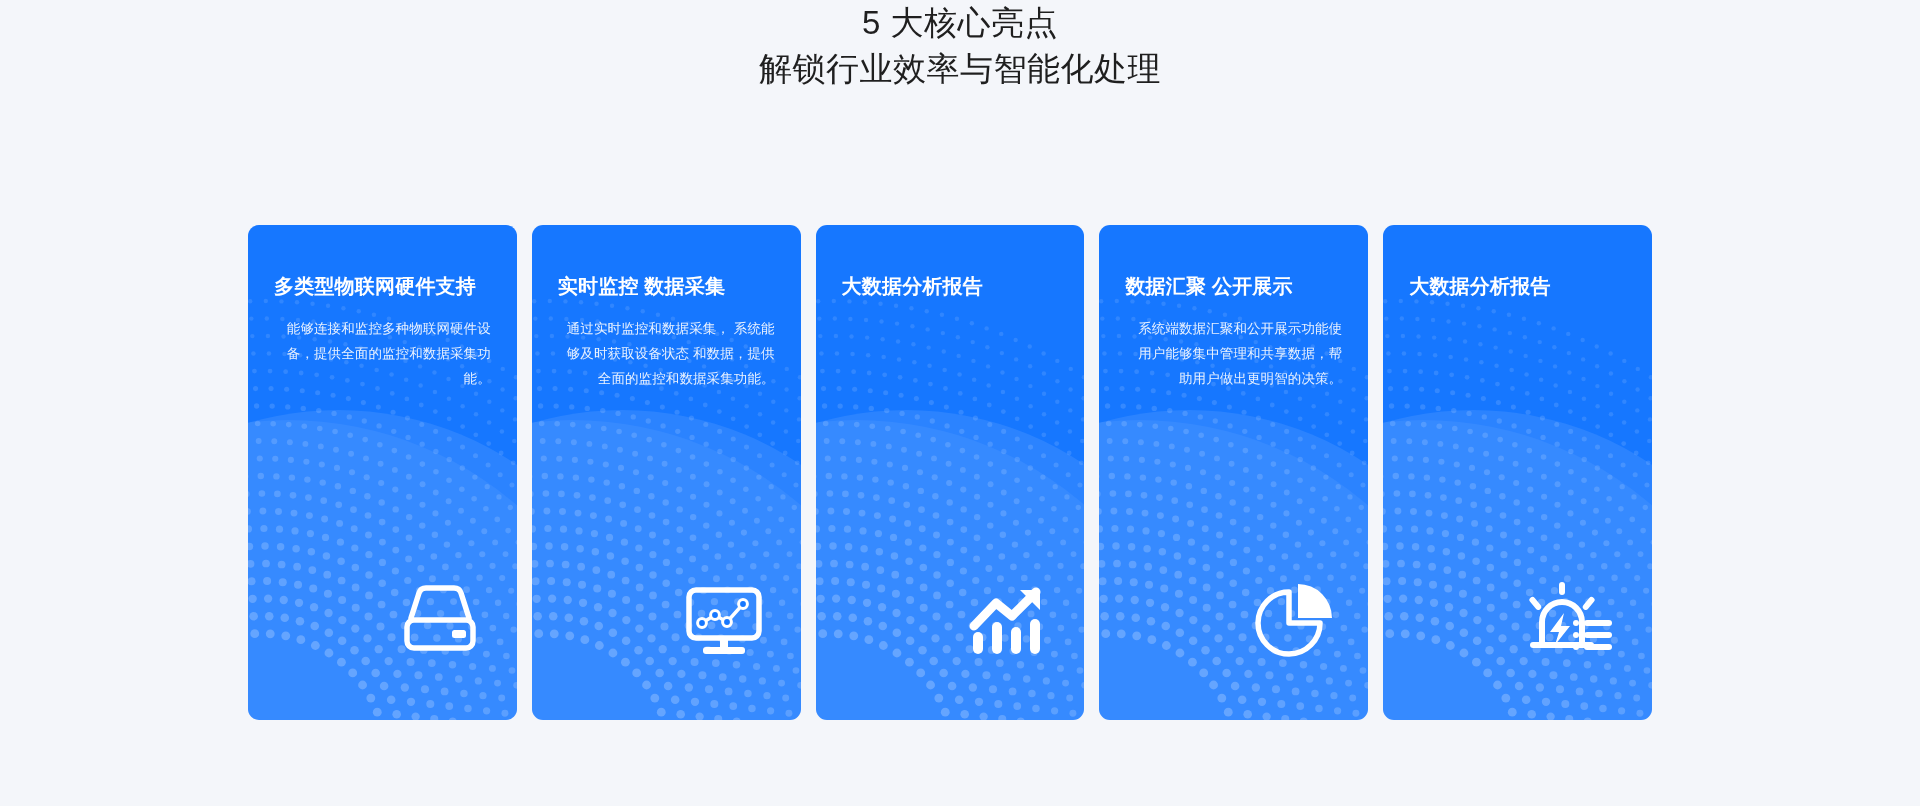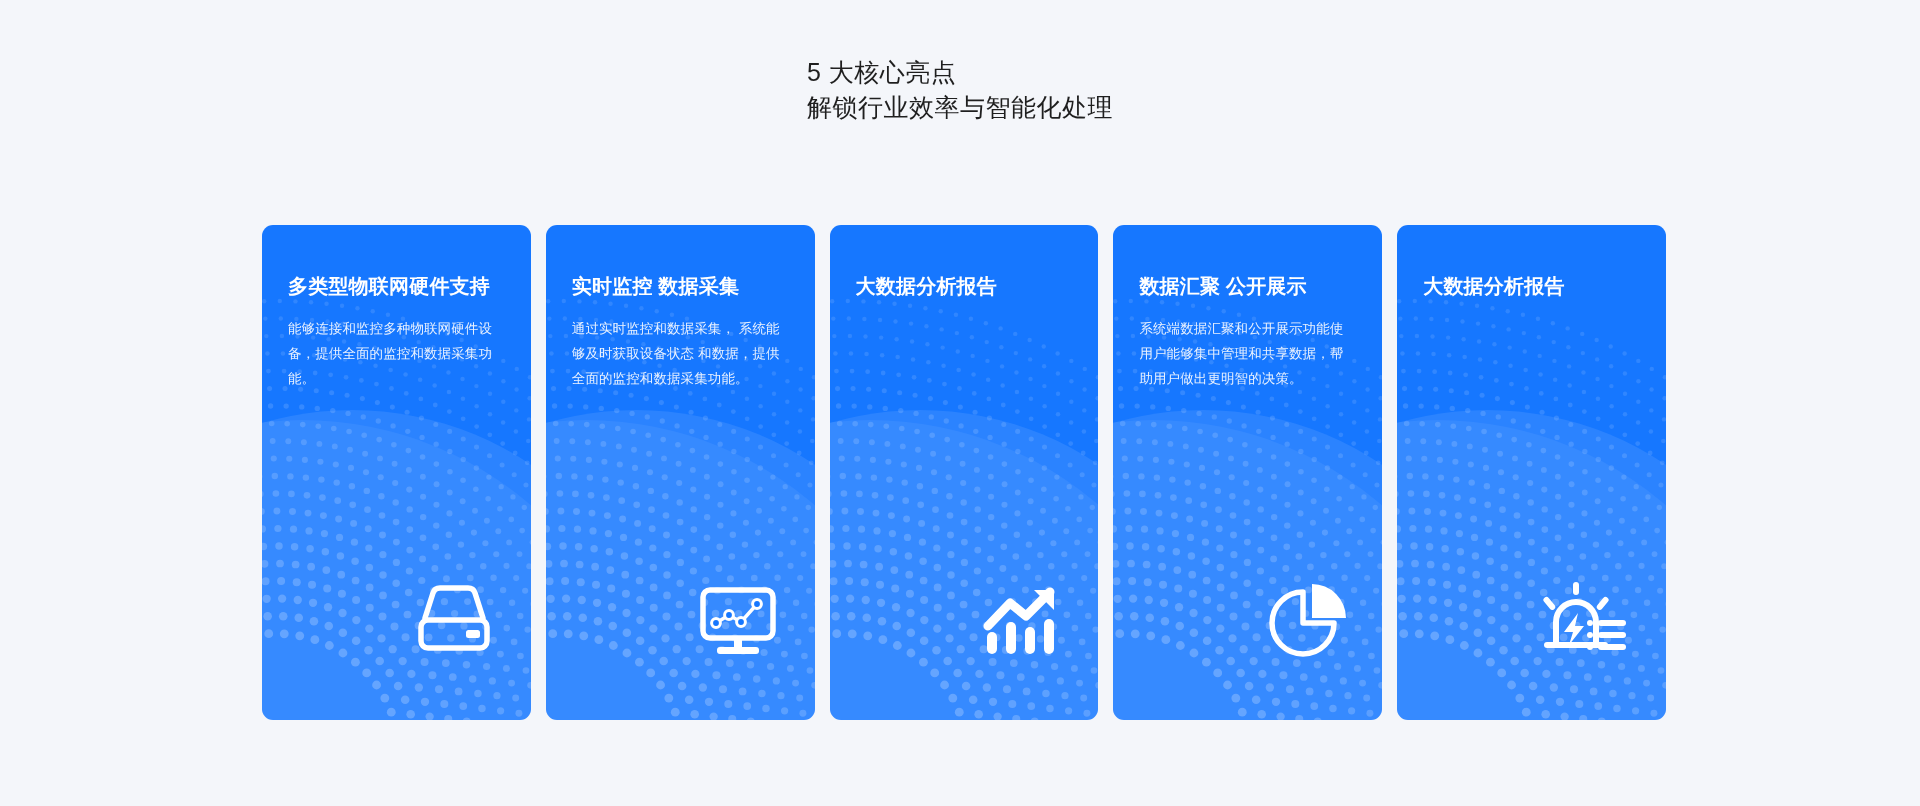--- a/index.html
+++ b/index.html
@@ -20,34 +20,34 @@
     position: relative;
     width: 1920px;
     height: 806px;
     display: flex;
     flex-direction: column;
     align-items: center;
   }
 
   
   .heading {
-    margin-top: 55px;
+    text-align: center;
     color: #1f1f1f;
-    font-size: 25px;
+    font-size: 33px;
     font-weight: 400;
     line-height: 1.38;
     letter-spacing: 0.5px;
   }
   .heading .line { display: block; }
 
   
   .cards {
     position: absolute;
     top: 225px;
-    left: 262px;
+    left: 248px;
     width: 1404px;
     height: 495px;
     display: flex;
     gap: 15px;
   }
 
   .card {
     position: relative;
     flex: 1 1 0;
     border-radius: 11px;
@@ -106,20 +106,21 @@
   }
 
   .card-desc {
     margin-top: 18px;
     color: #eaf2ff;
     font-size: 13.5px;
     font-weight: 400;
     line-height: 1.85;
     letter-spacing: 0.1px;
     max-width: 218px;
+    text-align: right;
   }
 
   .card-icon {
     position: absolute;
     z-index: 4;
     right: 34px;
     bottom: 60px;
     width: 86px;
     height: 86px;
     display: flex;

